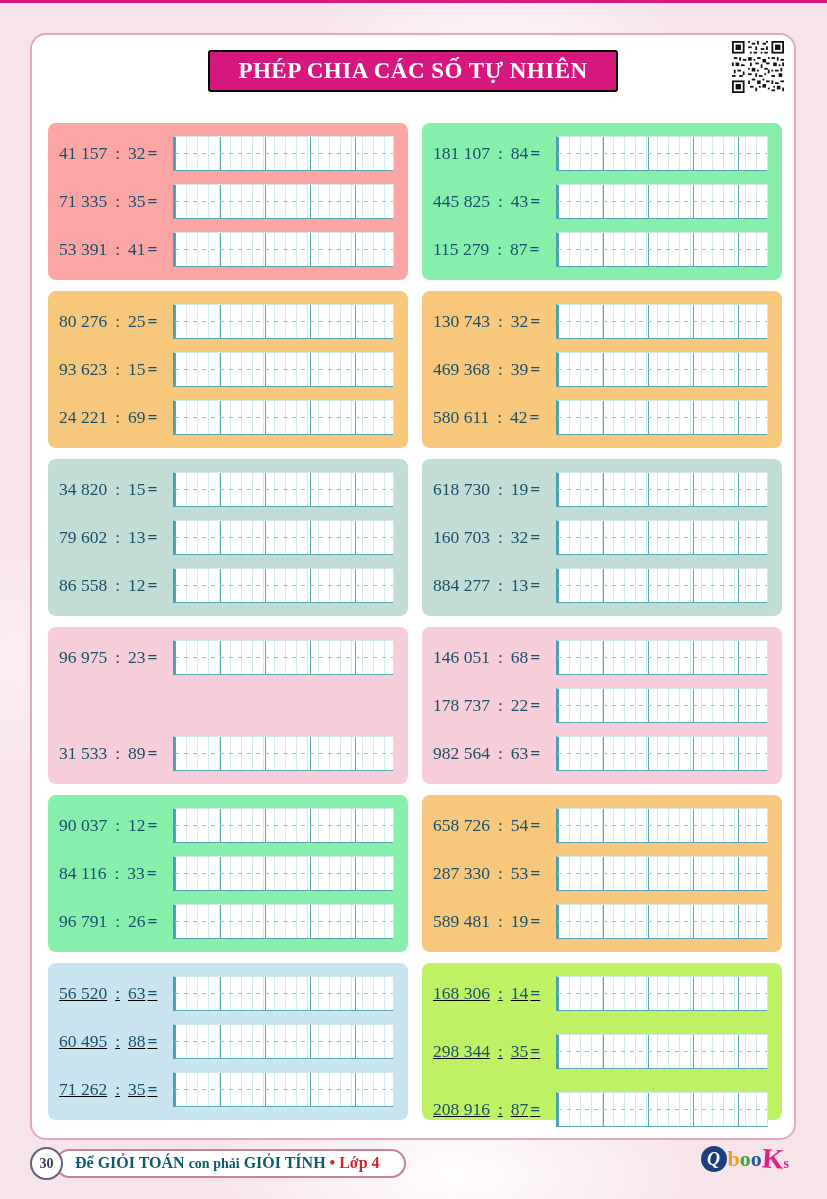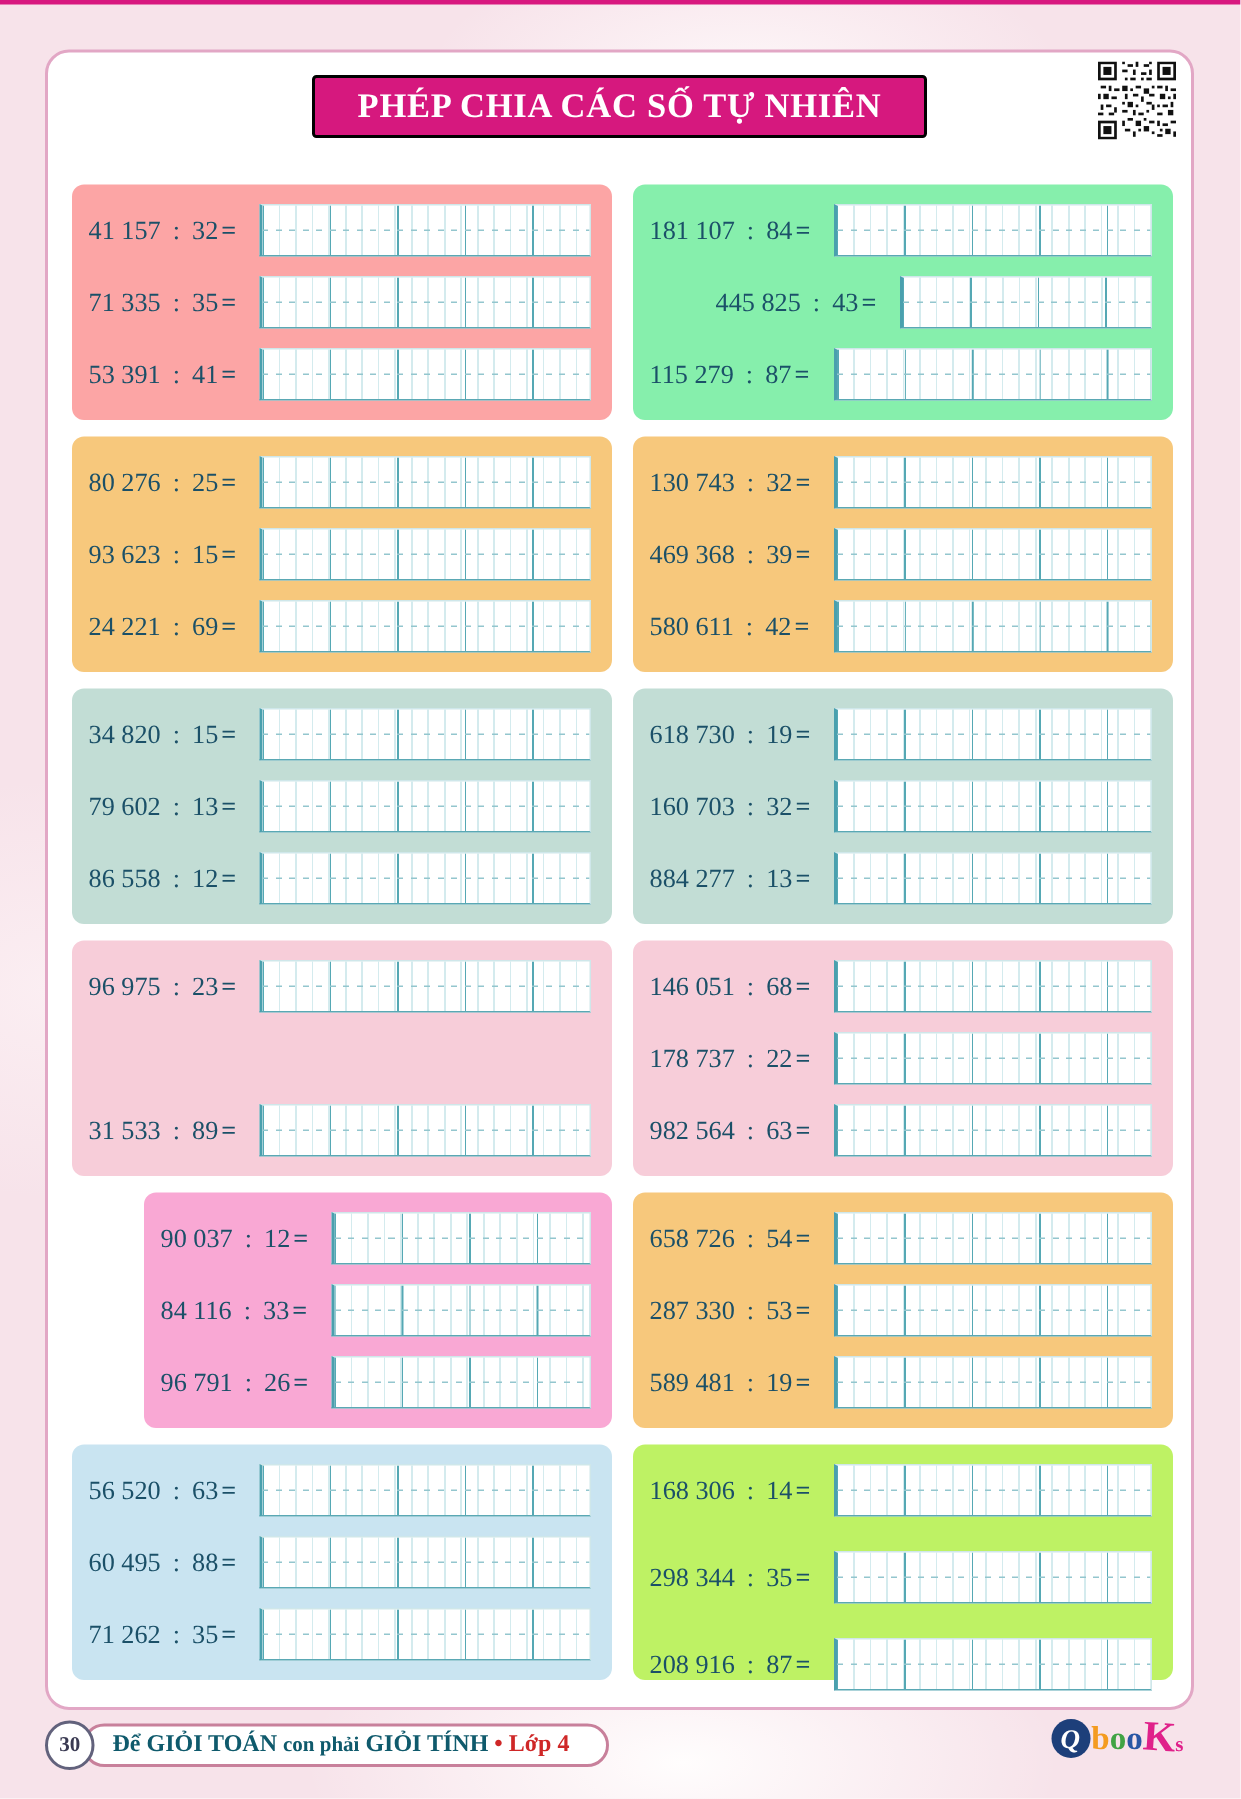--- a/index.html
+++ b/index.html
@@ -24,21 +24,21 @@
   .qr svg{width:100%;height:100%;display:block;}
 
   .blocks-grid{position:absolute;left:16px;top:88px;width:734px;
     display:grid;grid-template-columns:1fr 1fr;column-gap:14px;row-gap:11px;}
   .block{height:157px;border-radius:8px;box-sizing:border-box;
     padding:13px 14px 13px 11px;display:flex;flex-direction:column;justify-content:space-between;}
   .theme-green{background:#cbe0ad;}
   .theme-orange{background:#f7c87c;}
   .theme-teal{background:#c2ddd5;}
   .theme-pink{background:#f7cdd9;}
-  .theme-blue{background:#c9e4f1;}
+  .theme-blue{background:#c9e4f1;text-decoration:underline;}
 
   .prow{display:flex;align-items:center;}
   .plabel{white-space:nowrap;color:#1b5068;font-size:17.5px;}
   .plabel .op{margin:0 8px;}
   .plabel .eq{margin-left:2px;font-weight:bold;}
   .grid-box{flex:1;height:35px;margin-left:8px;background-color:#ffffff;
     border-top:1px solid #cfe7ea;border-right:1px solid #cfe7ea;
     border-left:2px solid #4aa0ae;border-bottom:1.5px solid #5aa8b4;
     box-sizing:border-box;
     background-image:
@@ -180,21 +180,21 @@
             <span class="plabel" style="color: rgb(27, 80, 104);"><span>53 391</span><span class="op">:</span><span>41</span><span class="op eq">=</span></span>
             <div class="grid-box"></div>
           </div>
         </div>
         <div class="block theme-green" style="background: #86efac;">
           <div class="prow">
             <span class="plabel" style="color: rgb(27, 80, 104);"><span>181 107</span><span class="op">:</span><span>84</span><span class="op eq">=</span></span>
             <div class="grid-box"></div>
           </div>
           <div class="prow">
-            <span class="plabel" style="color: rgb(27, 80, 104); margin-left: 44px;"><span>445 825</span><span class="op">:</span><span>43</span><span class="op eq">=</span></span>
+            <span class="plabel" style="color: rgb(27, 80, 104);"><span>445 825</span><span class="op">:</span><span>43</span><span class="op eq">=</span></span>
             <div class="grid-box"></div>
           </div>
           <div class="prow">
             <span class="plabel" style="color: rgb(27, 80, 104);"><span>115 279</span><span class="op">:</span><span>87</span><span class="op eq">=</span></span>
             <div class="grid-box"></div>
           </div>
         </div>
         <div class="block theme-orange" style="background: rgb(247, 200, 124);">
           <div class="prow">
             <span class="plabel" style="color: rgb(27, 80, 104);"><span>80 276</span><span class="op">:</span><span>25</span><span class="op eq">=</span></span>
@@ -268,21 +268,21 @@
           </div>
           <div class="prow">
             <span class="plabel" style="color: rgb(27, 80, 104);"><span>178 737</span><span class="op">:</span><span>22</span><span class="op eq">=</span></span>
             <div class="grid-box"></div>
           </div>
           <div class="prow">
             <span class="plabel" style="color: rgb(27, 80, 104);"><span>982 564</span><span class="op">:</span><span>63</span><span class="op eq">=</span></span>
             <div class="grid-box"></div>
           </div>
         </div>
-        <div class="block theme-orange" style="background: #f9a8d4; margin-left: 48px;">
+        <div class="block theme-orange" style="background: #86efac;">
           <div class="prow">
             <span class="plabel" style="color: rgb(27, 80, 104);"><span>90 037</span><span class="op">:</span><span>12</span><span class="op eq">=</span></span>
             <div class="grid-box"></div>
           </div>
           <div class="prow">
             <span class="plabel" style="color: rgb(27, 80, 104);"><span>84 116</span><span class="op">:</span><span>33</span><span class="op eq">=</span></span>
             <div class="grid-box"></div>
           </div>
           <div class="prow">
             <span class="plabel" style="color: rgb(27, 80, 104);"><span>96 791</span><span class="op">:</span><span>26</span><span class="op eq">=</span></span>

